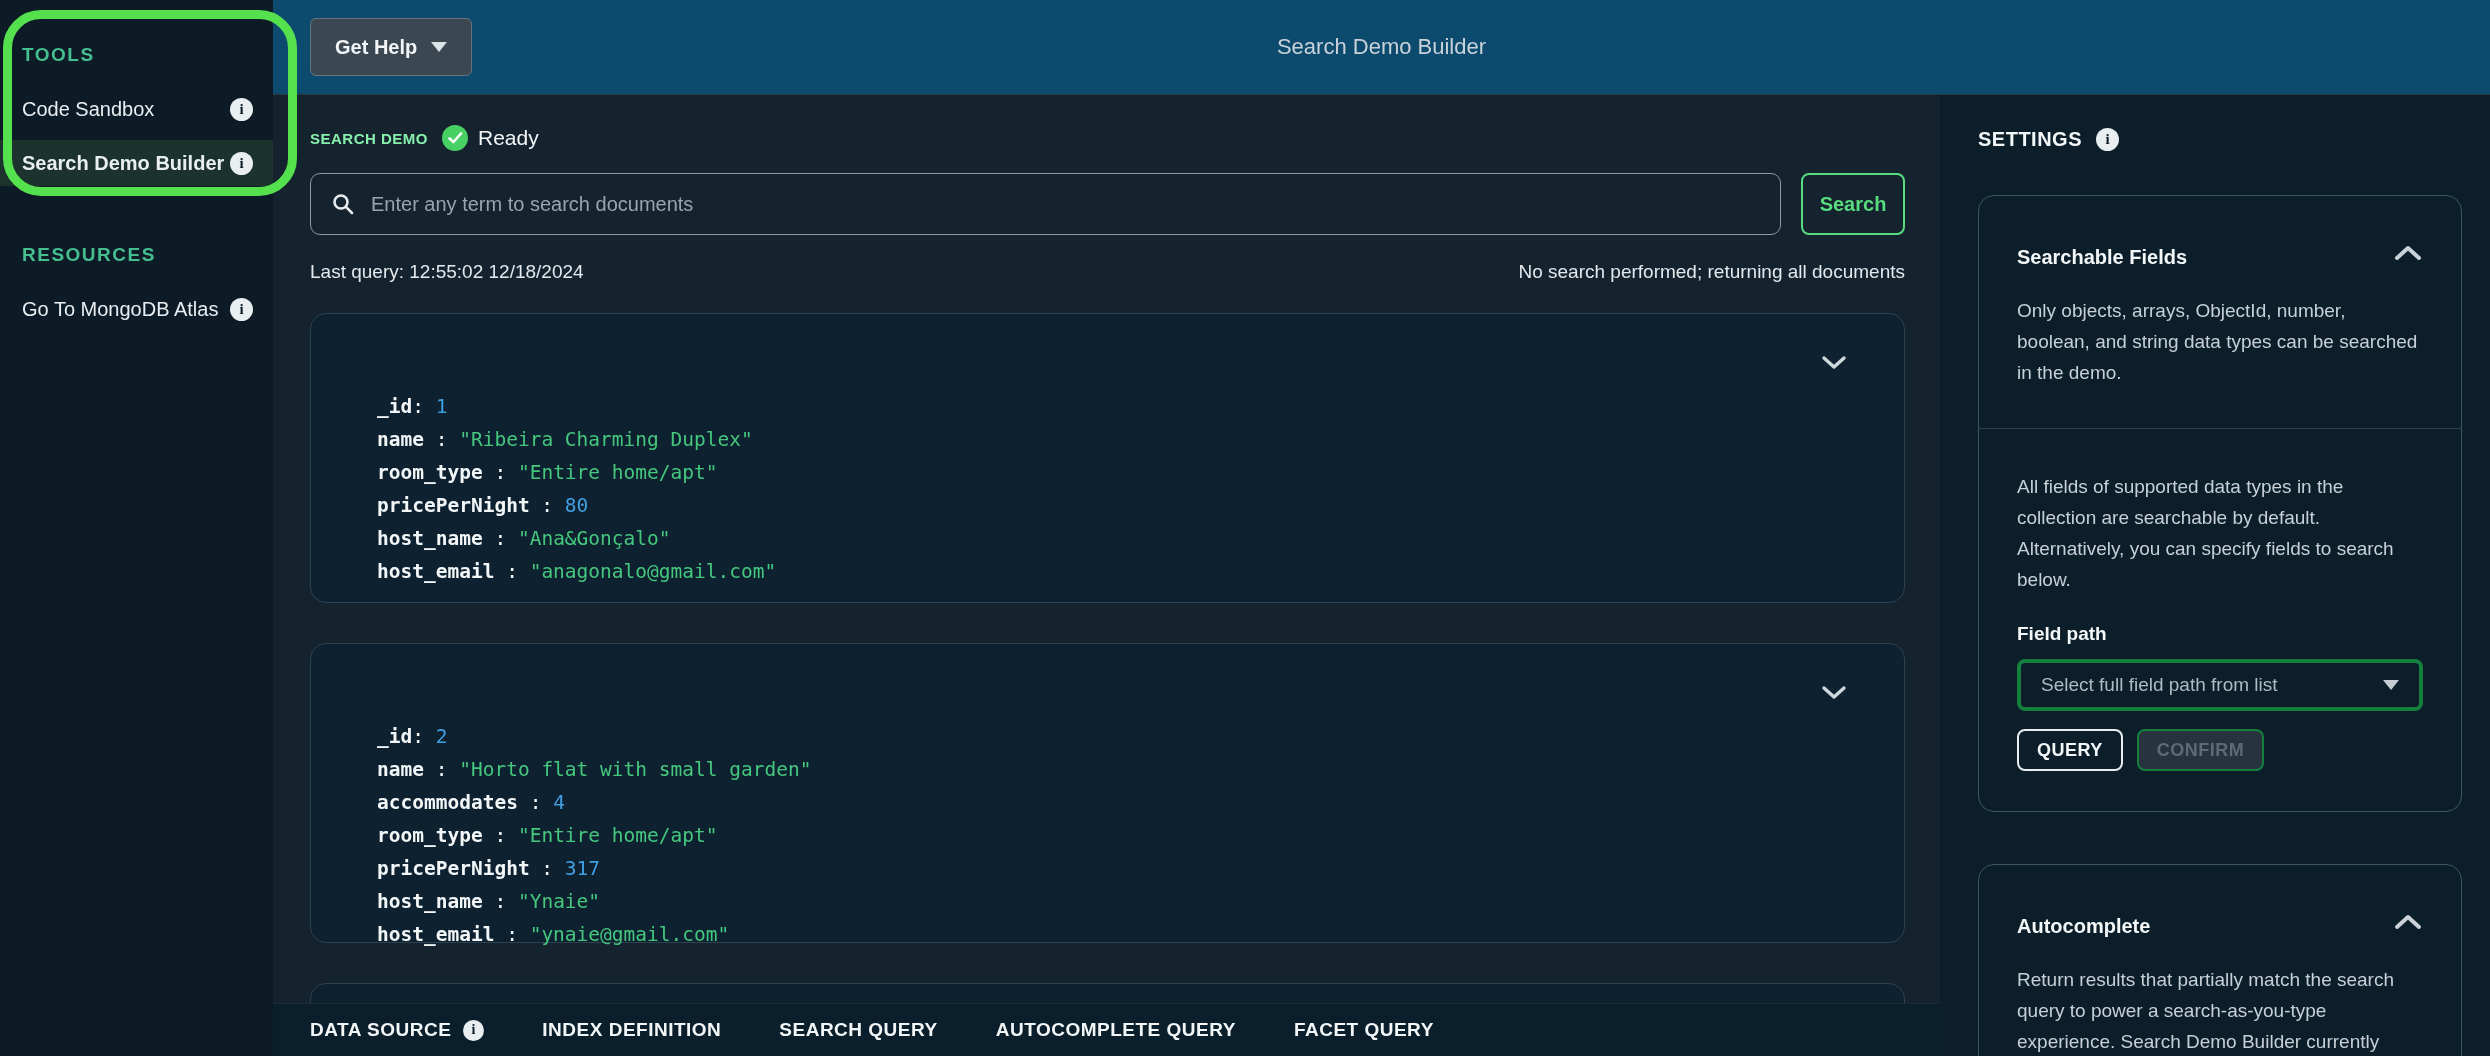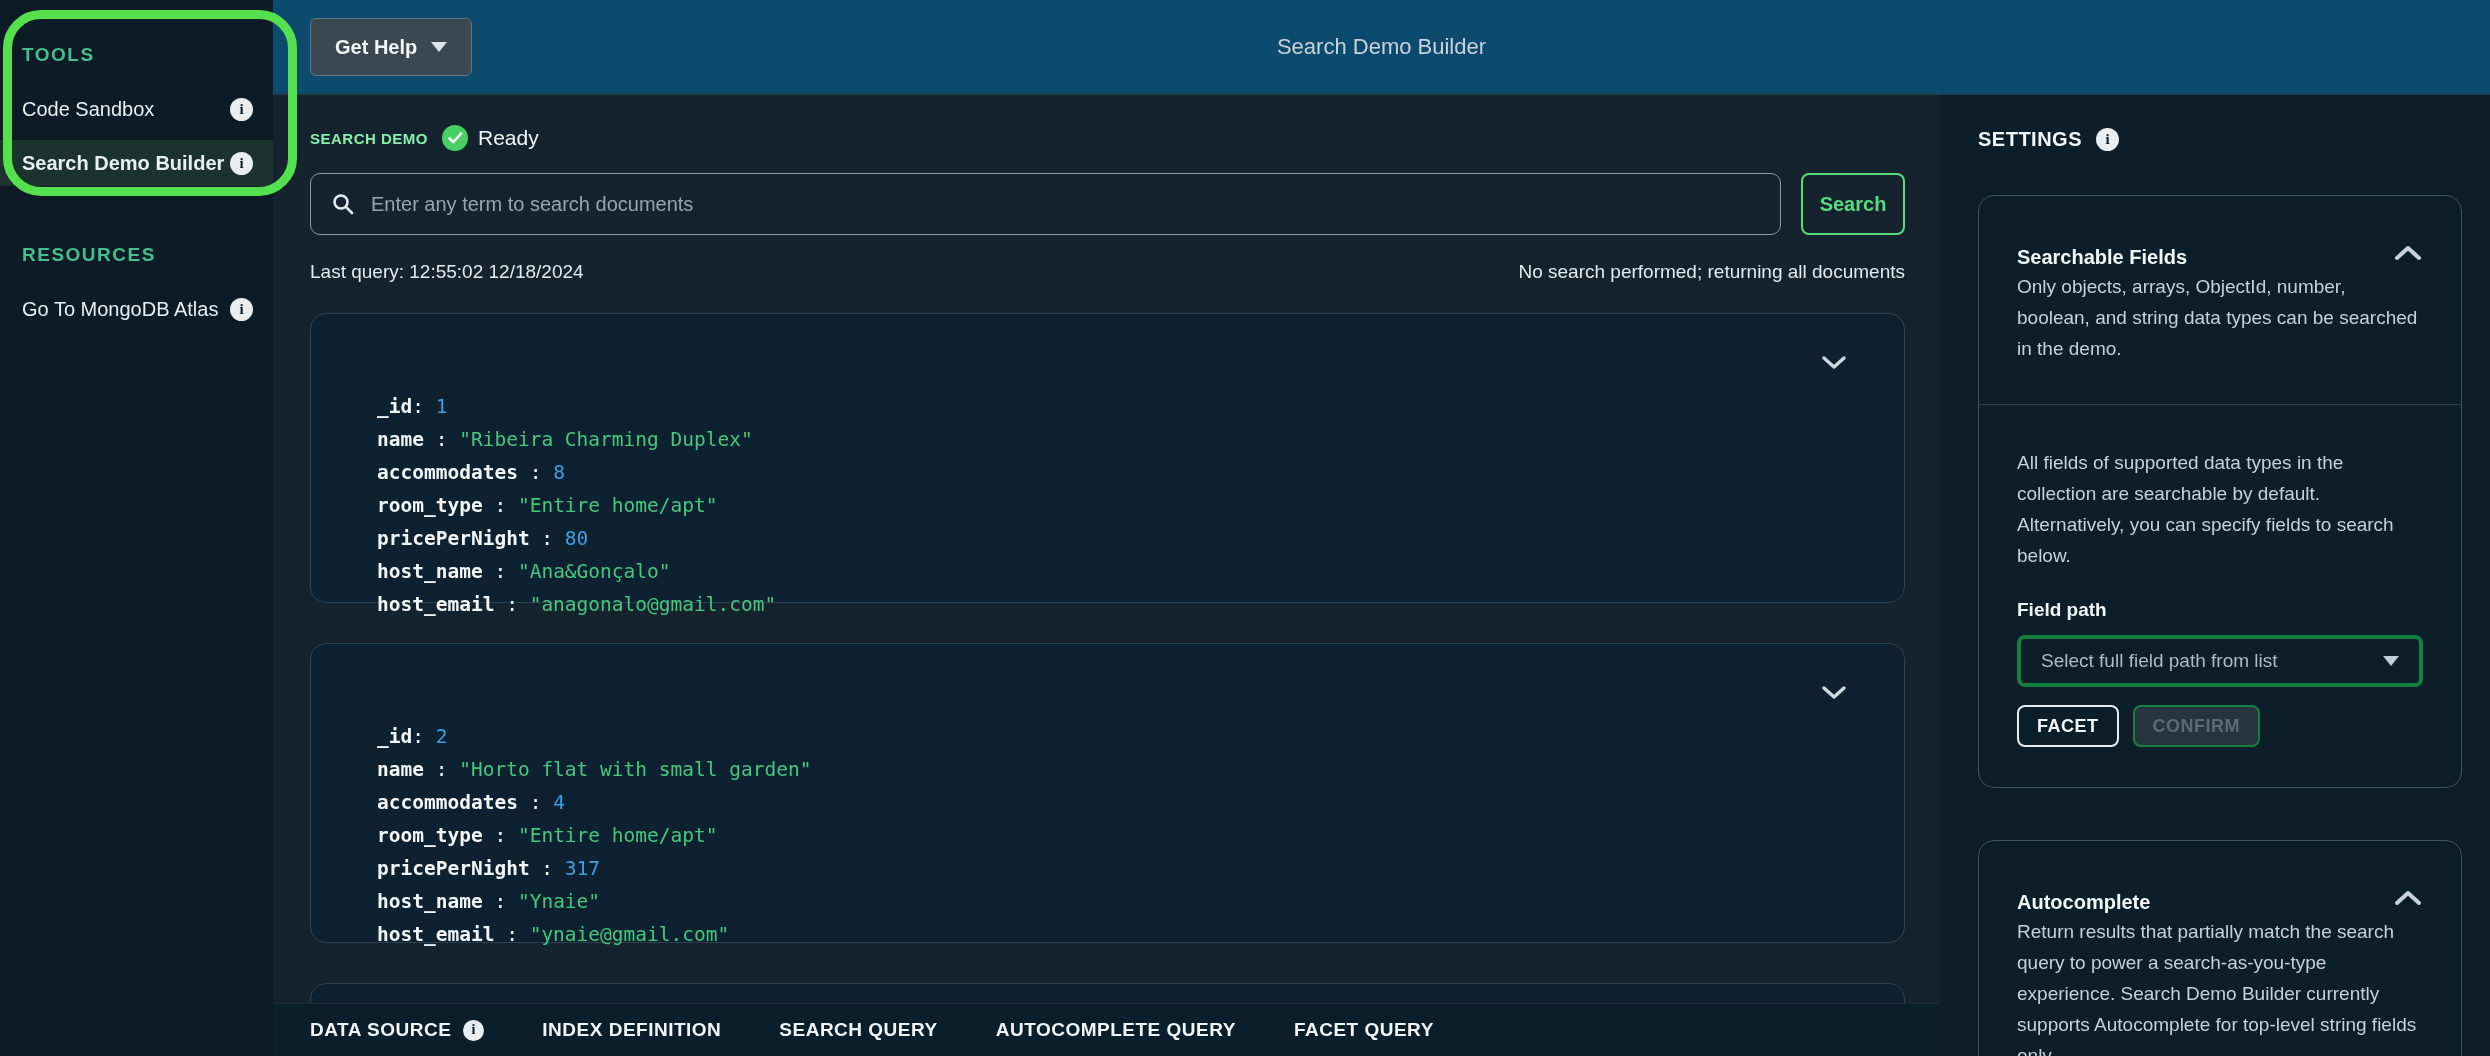--- a/index.html
+++ b/index.html
@@ -130,21 +130,21 @@
   .settings-header{display:flex;align-items:center;gap:14px;}
   .settings-title{font-size:20px;font-weight:bold;letter-spacing:0.5px;color:#F3F7F8;}
   .settings-card{
     margin-top:44px;border:1px solid #3A5563;border-radius:16px;background:#0C1E2A;
   }
   .card-section{padding:50px 38px 40px 38px;}
   .card-section.divided{border-top:1px solid #2C4250;padding-top:42px;}
   .card-title-row{display:flex;align-items:flex-start;justify-content:space-between;}
   .card-title{font-size:20px;font-weight:bold;color:#F3F7F8;}
   .collapse-chevron{cursor:pointer;margin-top:-2px;}
-  .card-desc{margin-top:2px;font-size:19px;line-height:31px;color:#C6D0D6;}
+  .card-desc{margin-top:26px;font-size:19px;line-height:31px;color:#C6D0D6;}
   .field-label{margin-top:28px;font-size:19px;font-weight:bold;color:#F3F7F8;}
   .select-box{
     margin-top:14px;height:52px;border:4px solid #15803d;border-radius:8px;
     display:flex;align-items:center;justify-content:space-between;
     padding:0 20px;color:#AEBBC2;font-size:19px;cursor:pointer;background:transparent;
   }
   .select-caret{
     width:0;height:0;border-left:8px solid transparent;border-right:8px solid transparent;
     border-top:10px solid #C3CDD3;
   }
@@ -228,21 +228,20 @@
     <div class="doc-list">
       <div class="doc-card c1">
         <span class="doc-chevron">
           <svg width="28" height="18" viewBox="0 0 28 18" fill="none" stroke="#CFD8DC" stroke-width="3.4" stroke-linecap="round" stroke-linejoin="round">
               <path d="M4 4 L14 13 L24 4"></path>
             </svg>
         </span>
         <div class="doc-json">
             <div class="code-line"><span class="ck">_id</span><span class="cs">: </span><span class="cv number">1</span></div>
             <div class="code-line"><span class="ck">name</span><span class="cs"> : </span><span class="cv string">"Ribeira Charming Duplex"</span></div>
-            <div class="code-line"><span class="ck">accommodates</span><span class="cs"> : </span><span class="cv number">8</span></div>
             <div class="code-line"><span class="ck">room_type</span><span class="cs"> : </span><span class="cv string">"Entire home/apt"</span></div>
             <div class="code-line"><span class="ck">pricePerNight</span><span class="cs"> : </span><span class="cv number">80</span></div>
             <div class="code-line"><span class="ck">host_name</span><span class="cs"> : </span><span class="cv string">"Ana&amp;Gonçalo"</span></div>
             <div class="code-line"><span class="ck">host_email</span><span class="cs"> : </span><span class="cv string">"anagonalo@gmail.com"</span></div>
           </div>
       </div>
       <div class="doc-card c2">
         <span class="doc-chevron">
           <svg width="28" height="18" viewBox="0 0 28 18" fill="none" stroke="#CFD8DC" stroke-width="3.4" stroke-linecap="round" stroke-linejoin="round">
               <path d="M4 4 L14 13 L24 4"></path>
@@ -303,21 +302,21 @@
       <p class="card-desc">Only objects, arrays, ObjectId, number, boolean, and string data types can be searched in the demo.</p>
     </div>
     <div class="card-section divided">
       <p class="card-desc" style="margin-top:0">All fields of supported data types in the collection are searchable by default. Alternatively, you can specify fields to search below.</p>
       <div class="field-label">Field path</div>
       <div class="select-box">
         <span>Select full field path from list</span>
         <span class="select-caret"></span>
       </div>
       <div class="btn-row">
-        <button class="btn-cancel">FACET</button>
+        <button class="btn-cancel">QUERY</button>
         <button class="btn-confirm">CONFIRM</button>
       </div>
     </div>
   </div>
 
   <div class="settings-card autocomplete">
     <div class="card-section">
       <div class="card-title-row">
         <span class="card-title">Autocomplete</span>
         <span class="collapse-chevron">

